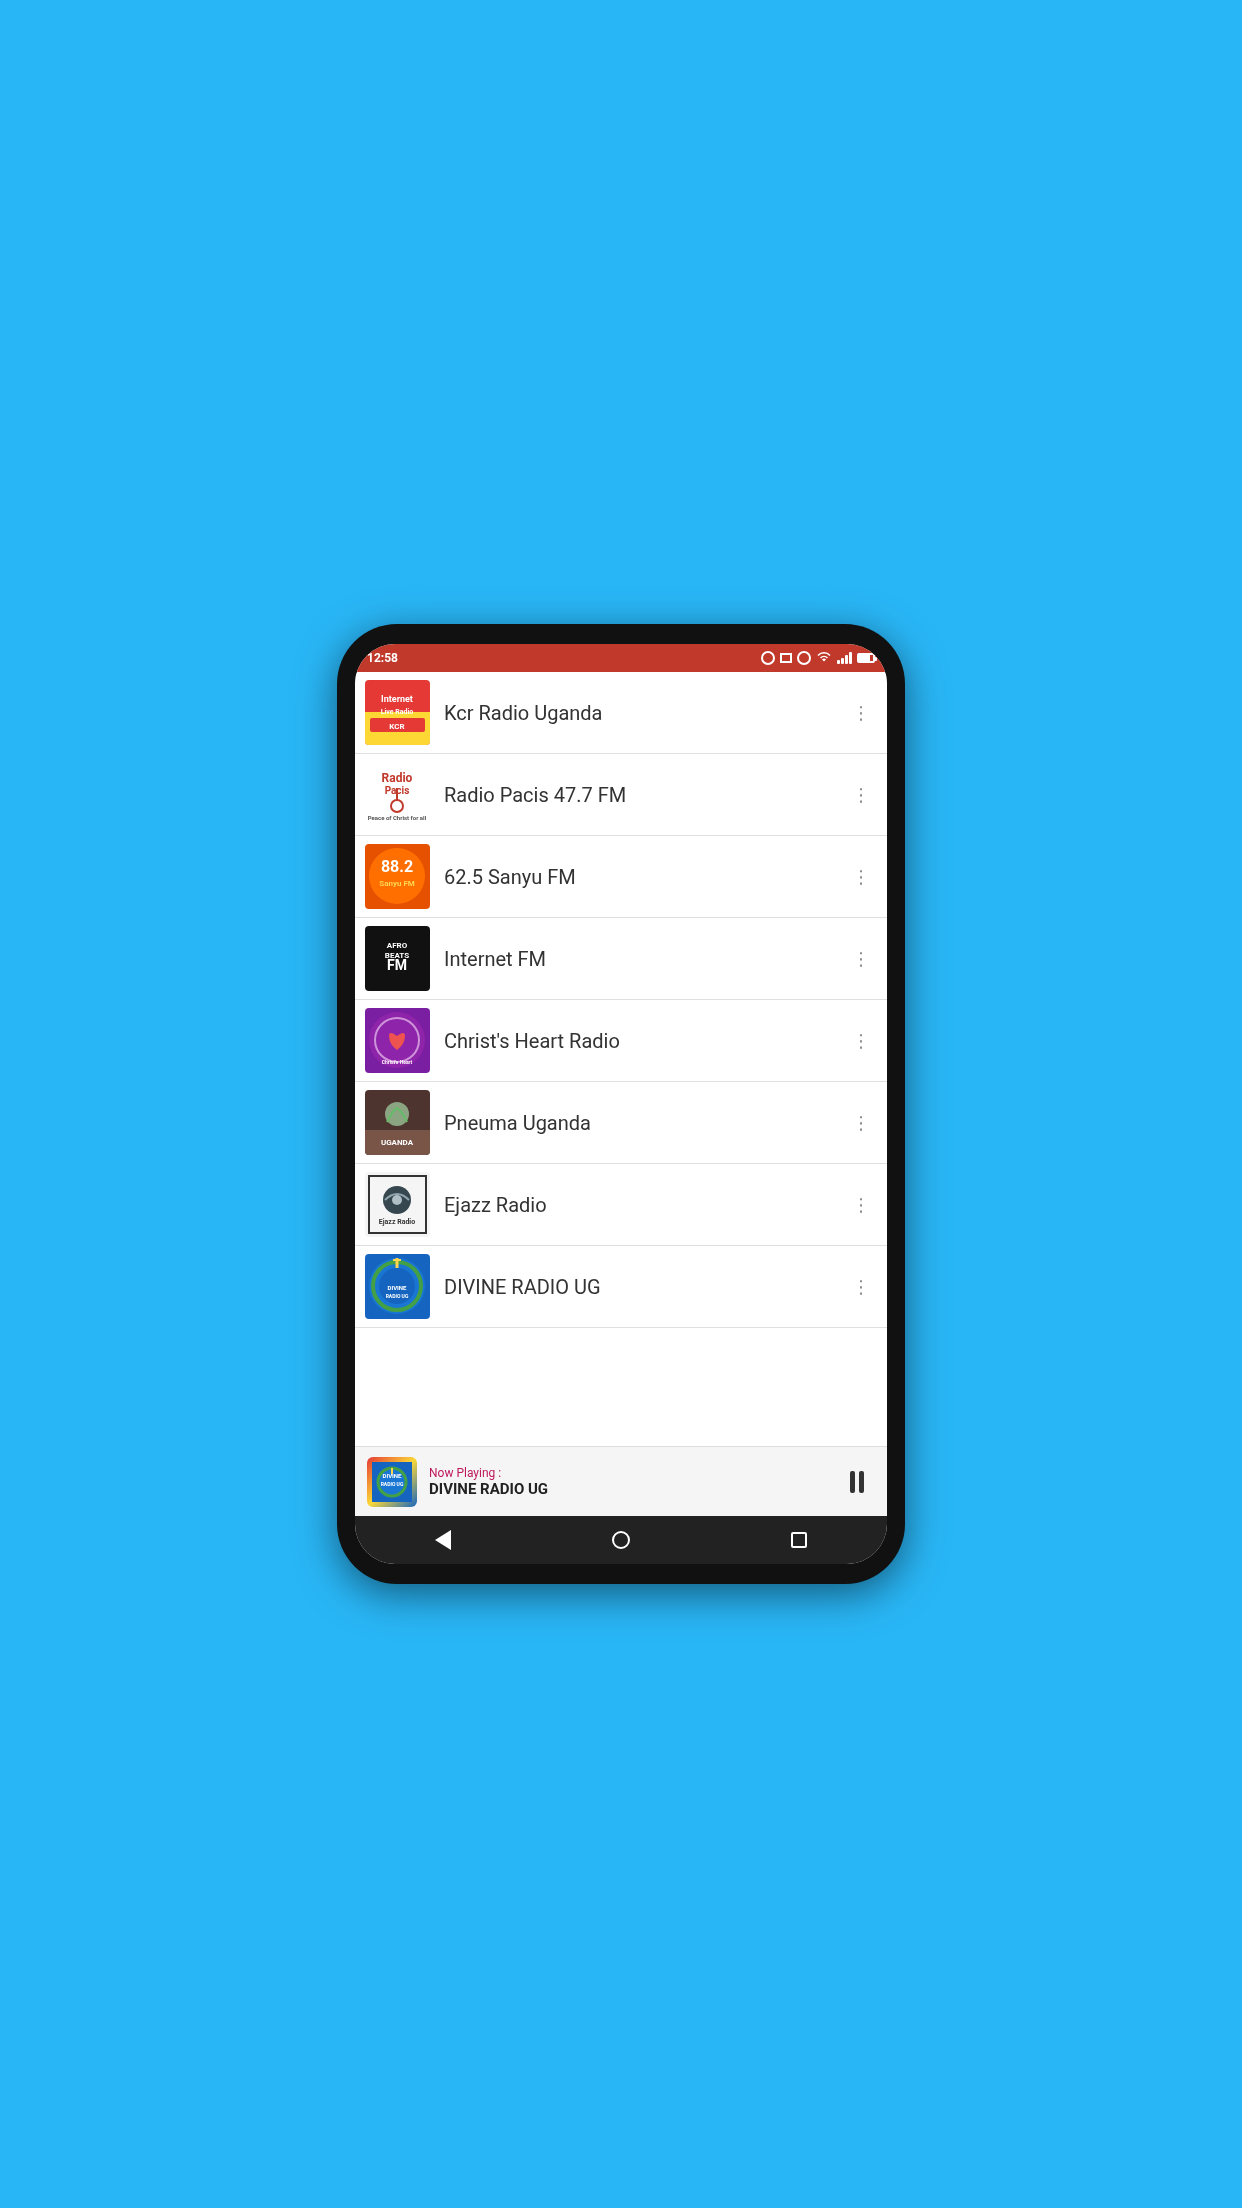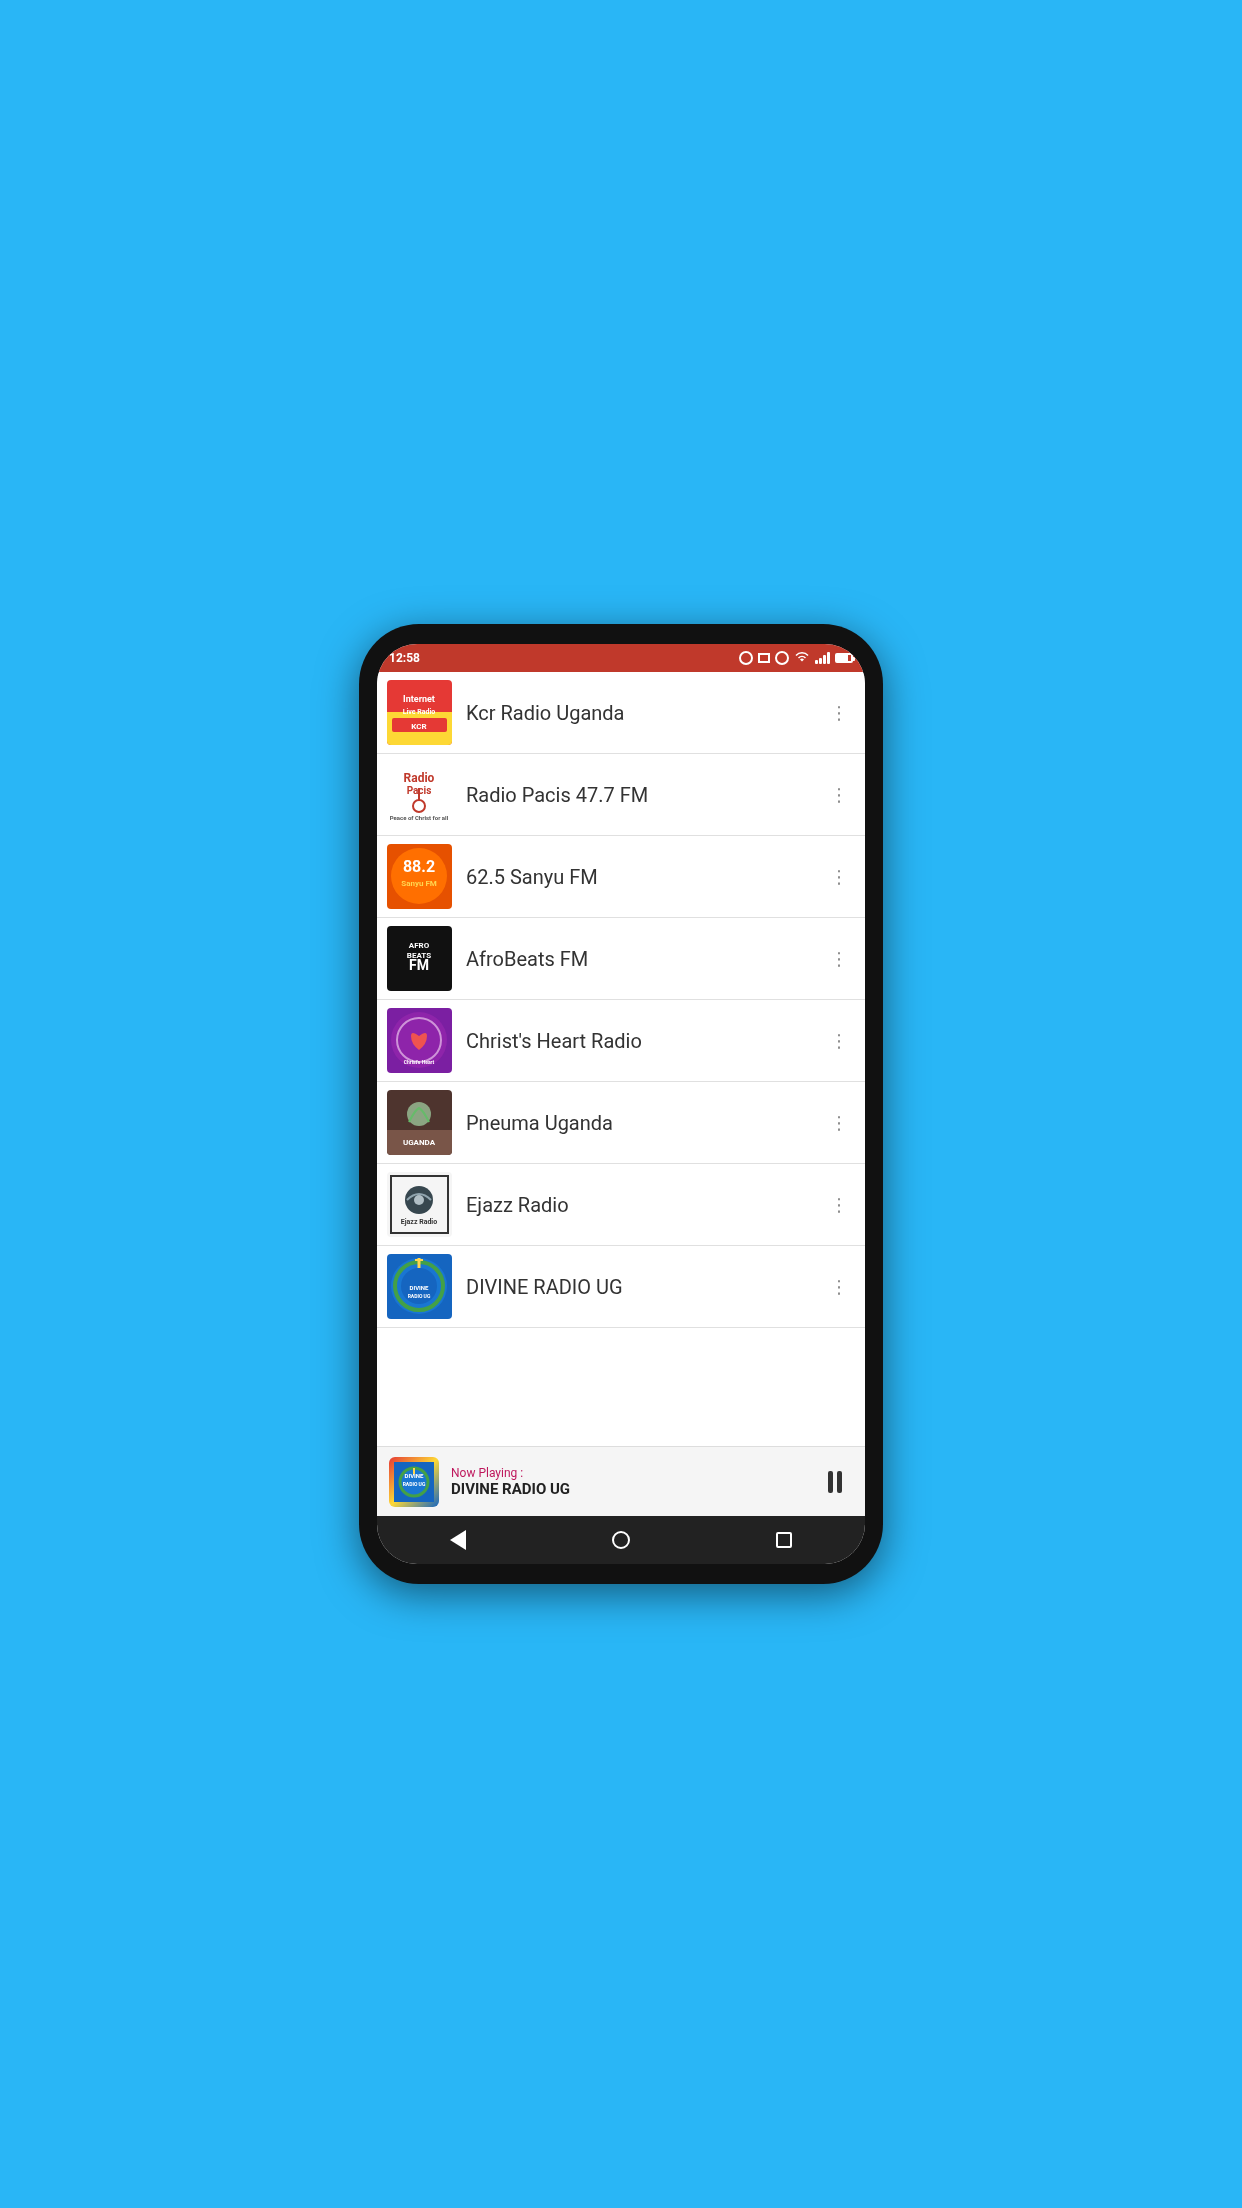--- a/index.html
+++ b/index.html
@@ -7,21 +7,21 @@
     body {
       background: #29b6f6;
       display: flex;
       justify-content: center;
       align-items: center;
       min-height: 100vh;
       font-family: 'Roboto', Arial, sans-serif;
     }
 
     .phone-frame {
-      width: 524px;
+      width: 568px;
       height: 960px;
       background: #111;
       border-radius: 60px;
       padding: 20px 18px;
       position: relative;
       box-shadow: 0 10px 40px rgba(0,0,0,0.5);
     }
 
     .phone-screen {
       width: 100%;
@@ -350,21 +350,21 @@
         </div>
         <div class="radio-item">
           <div class="radio-logo">
             <svg width="65" height="65" viewBox="0 0 65 65">
       <rect width="65" height="65" fill="#111"></rect>
       <text x="32" y="22" text-anchor="middle" fill="white" font-size="8" font-weight="bold">AFRO</text>
       <text x="32" y="32" text-anchor="middle" fill="white" font-size="8" font-weight="bold">BEATS</text>
       <text x="32" y="44" text-anchor="middle" fill="white" font-size="14" font-weight="bold">FM</text>
     </svg>
           </div>
-          <span class="radio-name">AfroBeats FM</span>
+          <span class="radio-name">Internet FM</span>
           <div class="more-btn">⋮</div>
         </div>
         <div class="radio-item">
           <div class="radio-logo">
             <svg width="65" height="65" viewBox="0 0 65 65">
       <rect width="65" height="65" fill="#7b1fa2"></rect>
       <circle cx="32" cy="32" r="28" fill="#8e24aa"></circle>
       <circle cx="32" cy="32" r="22" fill="none" stroke="#ce93d8" stroke-width="2"></circle>
       <path d="M24 28 Q24 22 32 28 Q40 22 40 28 Q40 36 32 42 Q24 36 24 28 Z" fill="#ef5350"></path>
       <text x="32" y="56" text-anchor="middle" fill="white" font-size="5">Christ's Heart</text>

